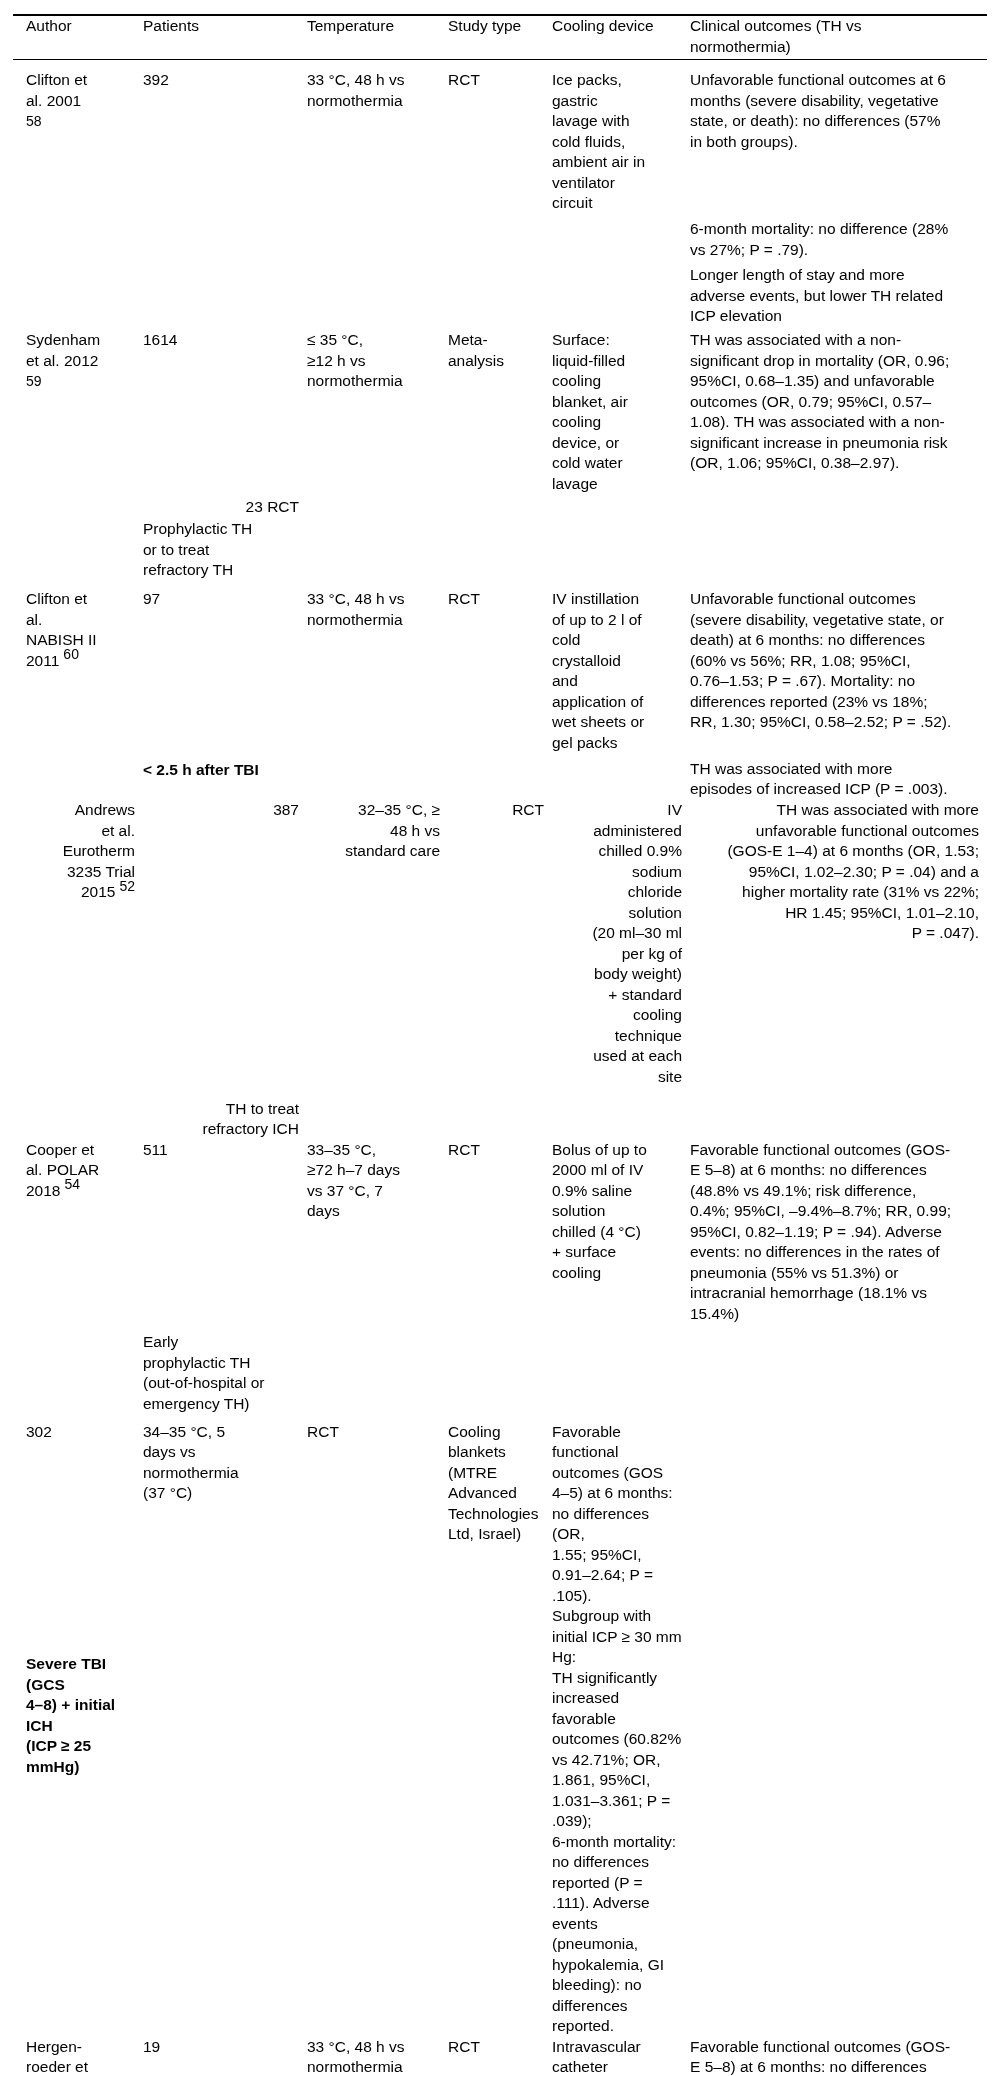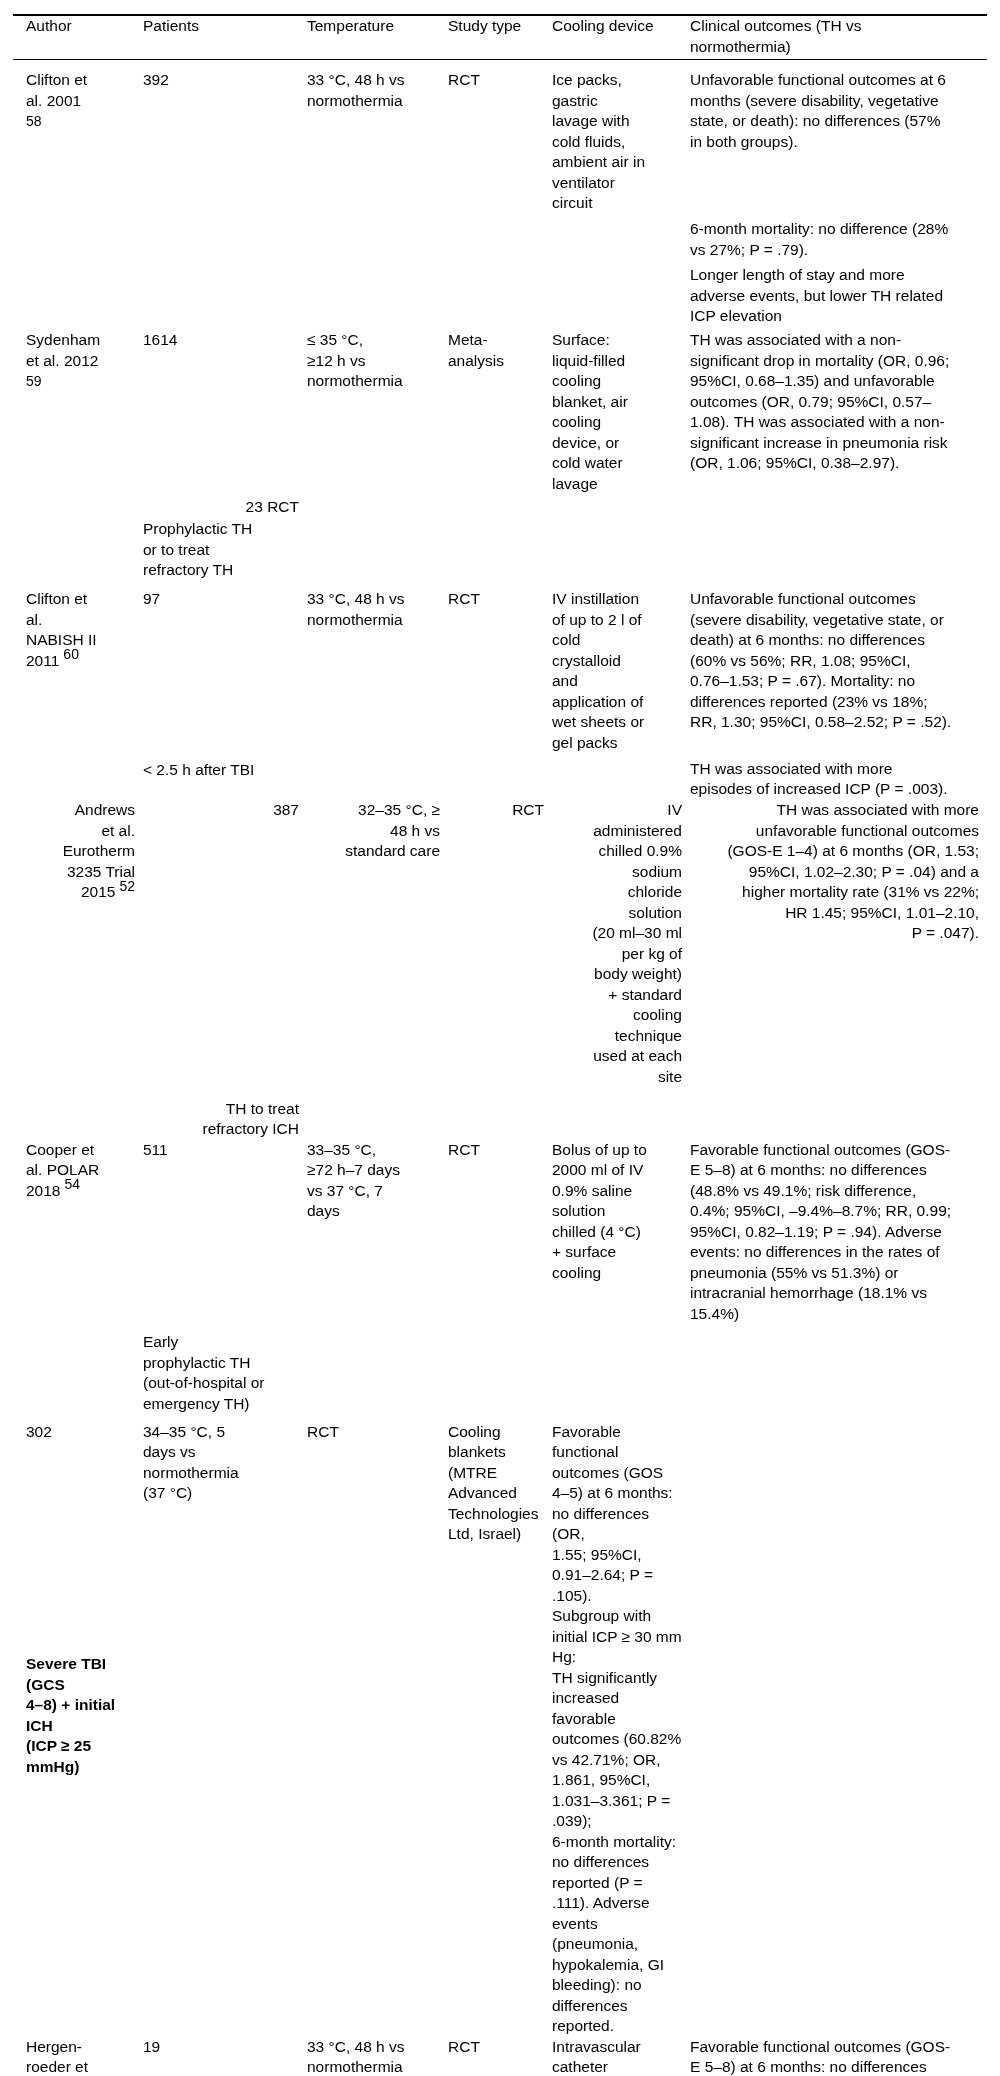--- a/index.html
+++ b/index.html
@@ -34,21 +34,21 @@
   .r3{min-height:211px;}
   .r4{min-height:339px;text-align:right;}
   .r5{min-height:282px;}
   .r6{min-height:298px;}
   .r7{min-height:326px;}
   
   .r1 .out-p2{margin-top:67px;}
   .r1 .out-p3{margin-top:5px;}
   .r2 .pat-sub1{margin-top:146px;text-align:right;}
   .r2 .pat-sub2{margin-top:2px;}
-  .r3 .pat-sub1{margin-top:150px;}
+  .r3 .pat-sub1{margin-top:150px;font-weight:bold;}
   .r3 .out-p2{margin-top:26px;}
   .r4 .pat-sub1{margin-top:278px;}
   .r5 .pat-sub1{margin-top:172px;}
   .r6 .pat-sub1{margin-top:212px;font-weight:bold;}
   .r7 .pat-sub1{margin-top:229px;}
 </style>
 </head>
 <body>
 
 <div class="table">

